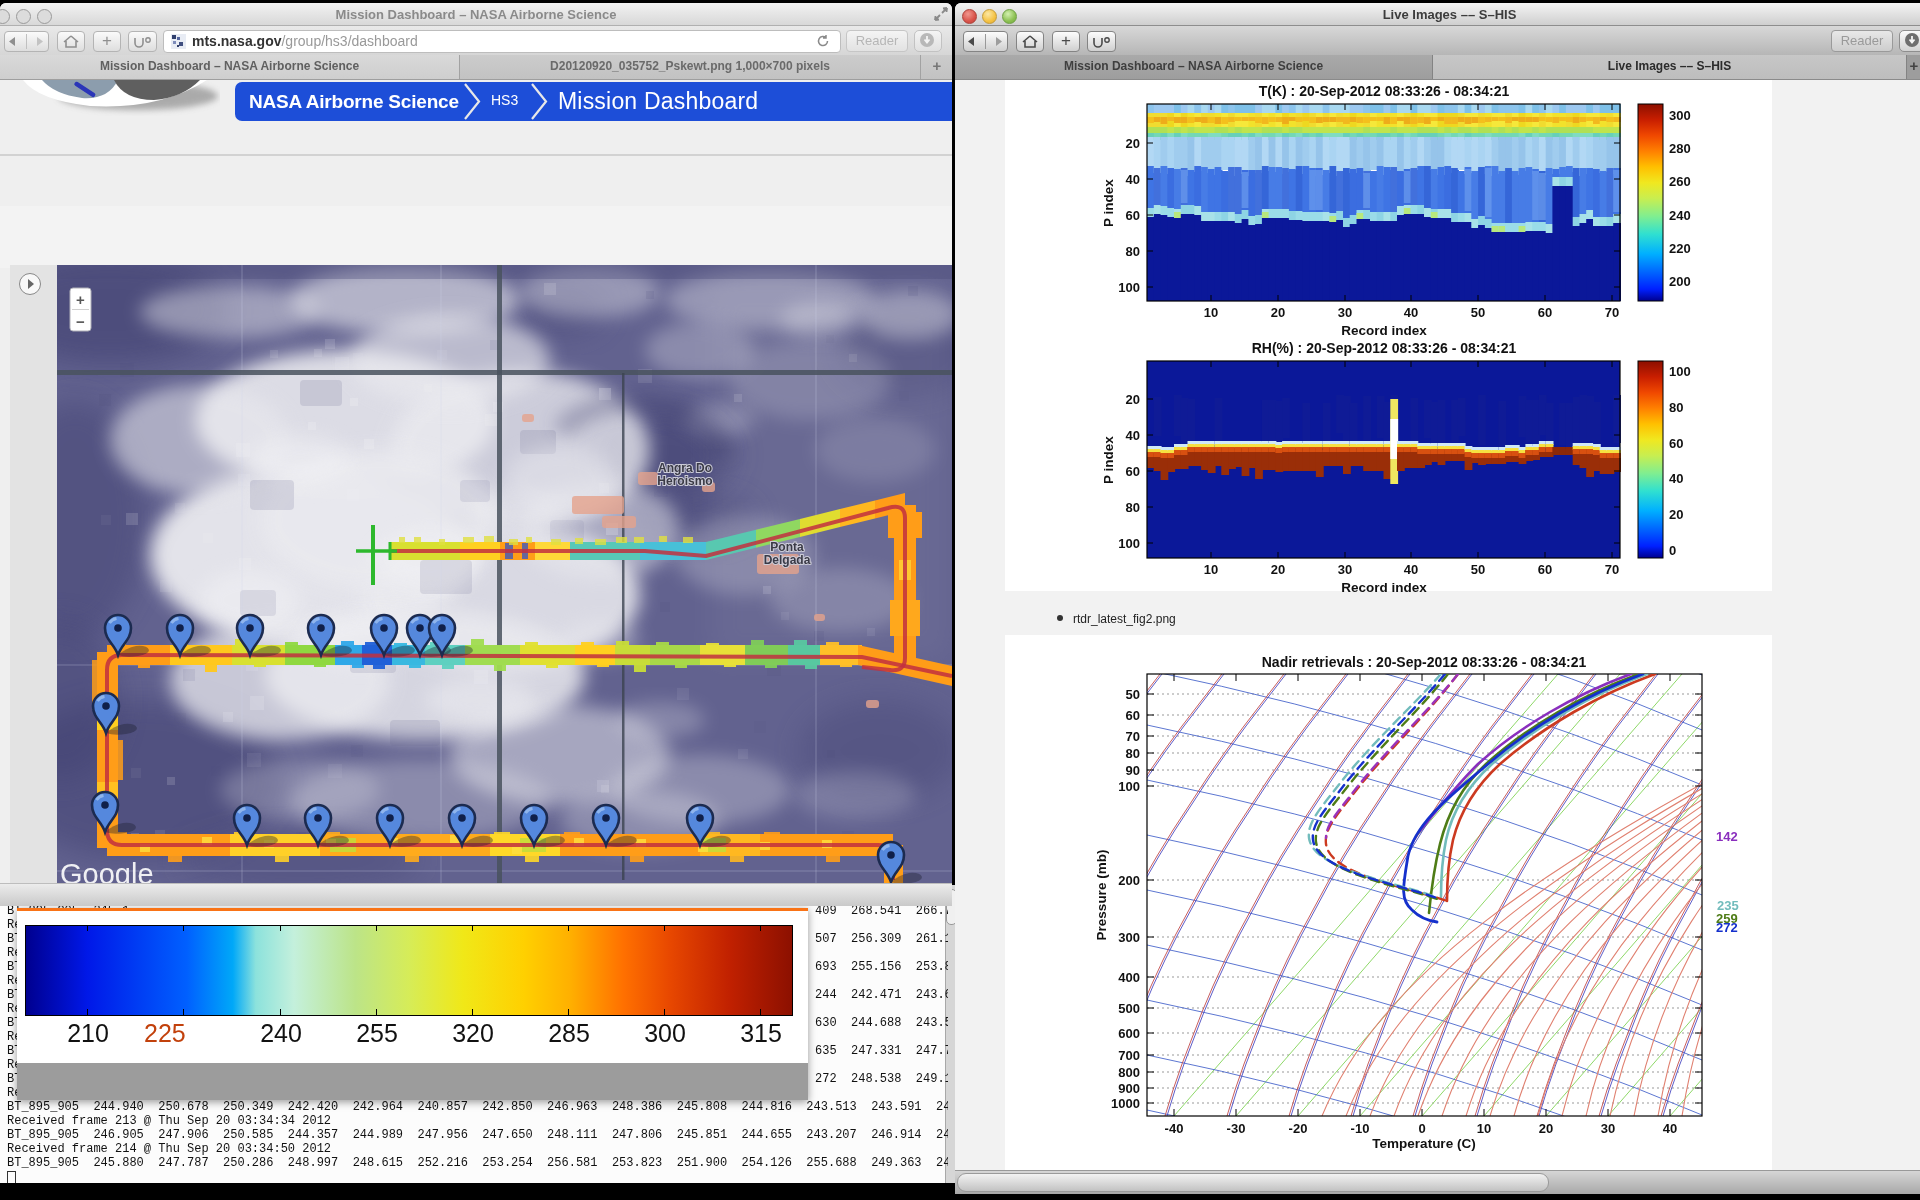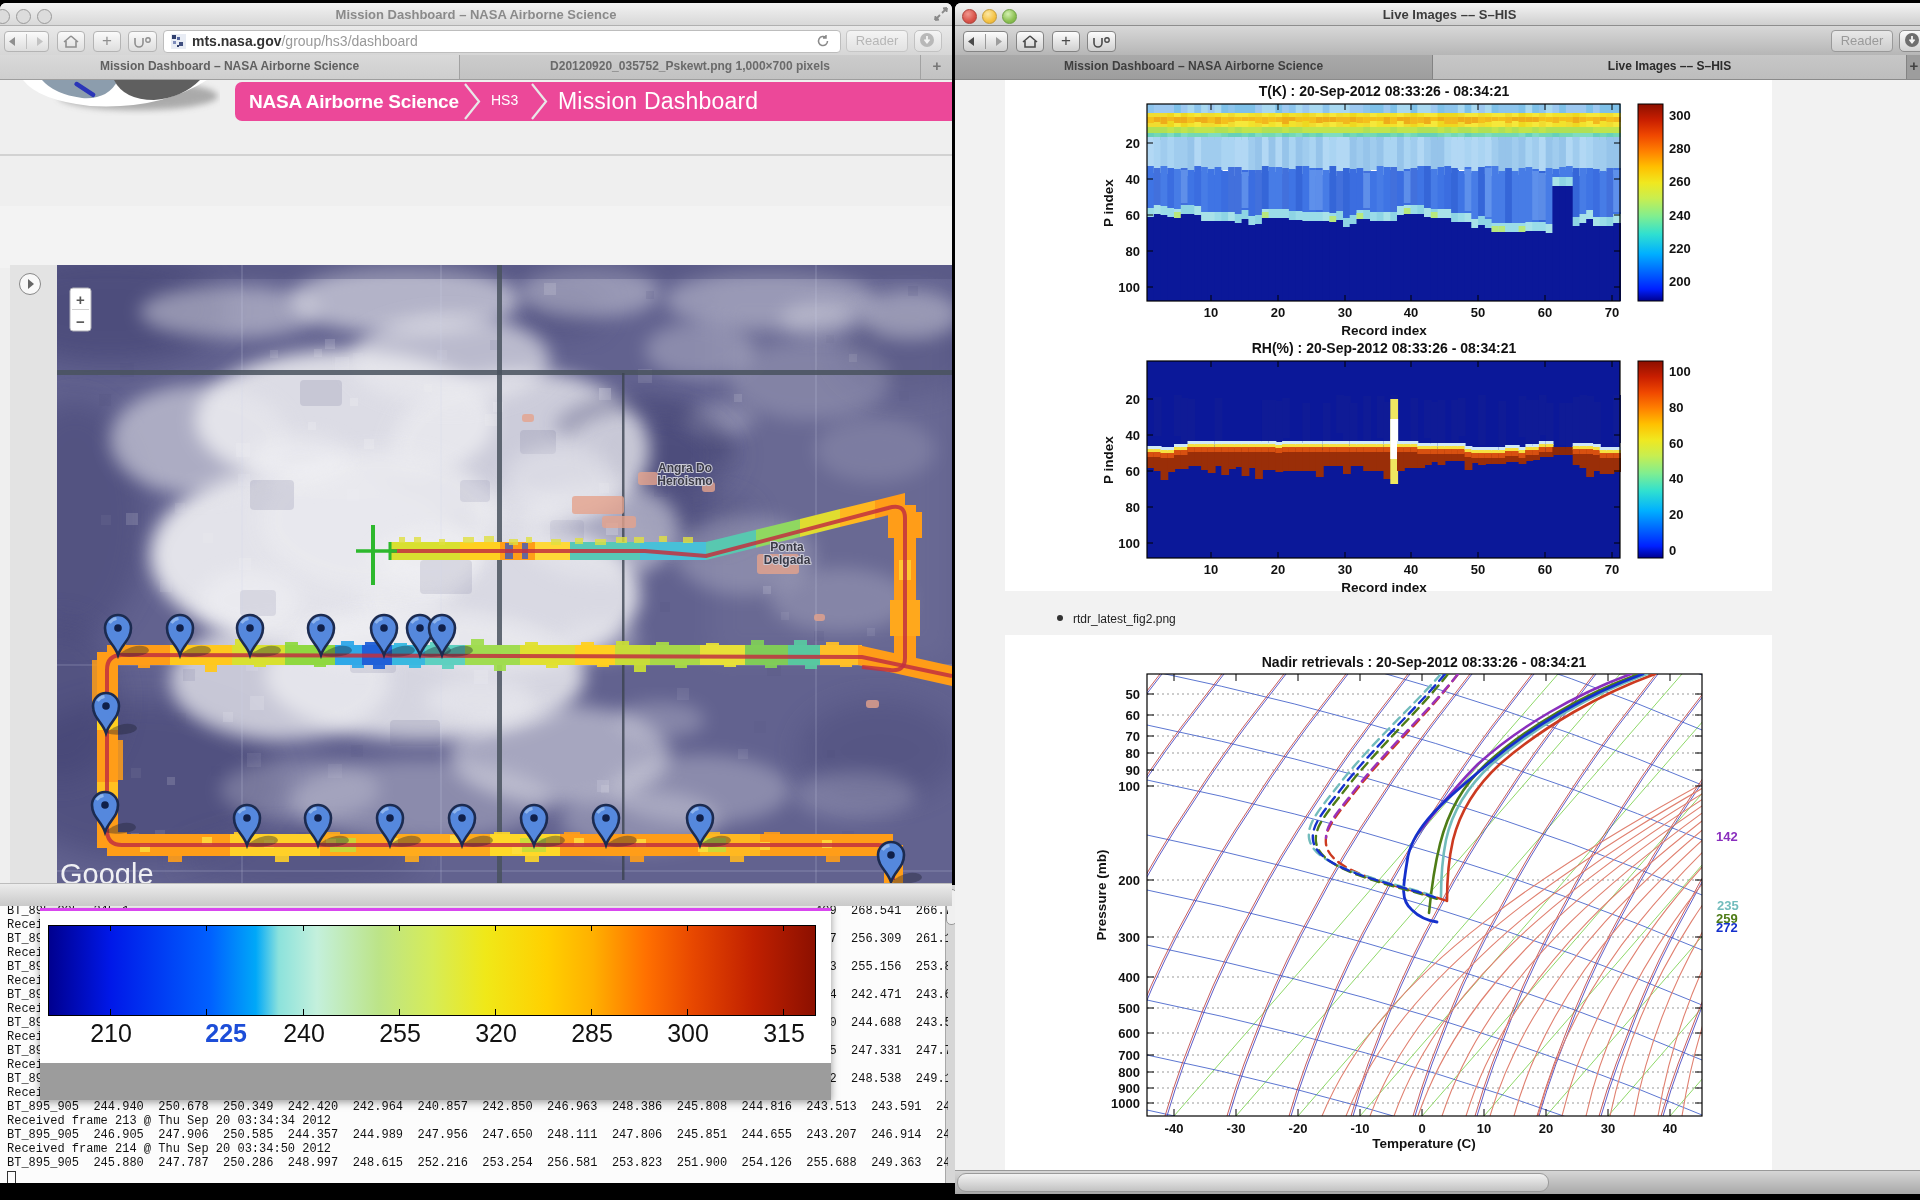--- a/index.html
+++ b/index.html
@@ -45,28 +45,28 @@
       <div class="abs mono" style="left:7px;top:1072px;font-size:12px;color:#111;white-space:pre;">BT_895_905  245.1</div>
       <div class="abs mono" style="left:815px;top:1072px;font-size:12px;color:#111;white-space:pre;">272  248.538  249.168</div>
       <div class="abs mono" style="left:7px;top:1086px;font-size:12px;color:#111;white-space:pre;">Received frame 212 @ Thu Sep 20 03:34:19 2012</div>
       <div class="abs mono" style="left:7px;top:1100px;font-size:12px;color:#111;white-space:pre;">BT_895_905  244.940  250.678  250.349  242.420  242.964  240.857  242.850  246.963  248.386  245.808  244.816  243.513  243.591  244.036</div>
       <div class="abs mono" style="left:7px;top:1114px;font-size:12px;color:#111;white-space:pre;">Received frame 213 @ Thu Sep 20 03:34:34 2012</div>
       <div class="abs mono" style="left:7px;top:1128px;font-size:12px;color:#111;white-space:pre;">BT_895_905  246.905  247.906  250.585  244.357  244.989  247.956  247.650  248.111  247.806  245.851  244.655  243.207  246.914  243.661</div>
       <div class="abs mono" style="left:7px;top:1142px;font-size:12px;color:#111;white-space:pre;">Received frame 214 @ Thu Sep 20 03:34:50 2012</div>
       <div class="abs mono" style="left:7px;top:1156px;font-size:12px;color:#111;white-space:pre;">BT_895_905  245.880  247.787  250.286  248.997  248.615  252.216  253.254  256.581  253.823  251.900  254.126  255.688  249.363  246.949</div>
       <div class="abs" style="left:7px;top:1171px;width:7px;height:12px;border:1px solid #333;"></div>
     </div>
-    <div class="abs" style="left:17px;top:908px;width:791px;height:189px;background:#fff;border-top:3px solid #d946ef;box-shadow:0 2px 8px rgba(0,0,0,.4);margin-left:23px;">
+    <div class="abs" style="left:17px;top:908px;width:791px;height:189px;background:#fff;border-top:3px solid #f97316;box-shadow:0 2px 8px rgba(0,0,0,.4);">
 <div class="abs" style="left:8px;top:14px;width:766px;height:89px;border:1px solid #000;background:linear-gradient(to right,#00008f 0%,#0018e8 8%,#0060ff 21%,#00a8f8 27%,#8ce2dc 30%,#c4f0dc 35%,#bce488 43%,#d6ec58 50%,#f0e818 57%,#ffd000 65%,#ffb000 71%,#ff7000 78%,#e84800 84%,#c02000 92%,#8c1000 100%);"></div>
 <div class="abs" style="left:70px;top:14px;width:1px;height:6px;background:#000;"></div>
       <div class="abs" style="left:70px;top:98px;width:1px;height:6px;background:#000;"></div>
       <div class="abs" style="left:31px;top:108px;width:80px;text-align:center;font-size:25px;color:#111;">210</div>
       <div class="abs" style="left:166px;top:14px;width:1px;height:6px;background:#000;"></div>
       <div class="abs" style="left:166px;top:98px;width:1px;height:6px;background:#000;"></div>
-      <div class="abs" style="left:127px;top:108px;width:80px;text-align:right;font-size:25px;color:#1d4ed8;font-weight:bold;">225</div>
+      <div class="abs" style="left:127px;top:108px;width:80px;text-align:left;font-size:25px;color:#c2410c;">225</div>
       <div class="abs" style="left:263px;top:14px;width:1px;height:6px;background:#000;"></div>
       <div class="abs" style="left:263px;top:98px;width:1px;height:6px;background:#000;"></div>
       <div class="abs" style="left:224px;top:108px;width:80px;text-align:center;font-size:25px;color:#111;">240</div>
       <div class="abs" style="left:359px;top:14px;width:1px;height:6px;background:#000;"></div>
       <div class="abs" style="left:359px;top:98px;width:1px;height:6px;background:#000;"></div>
       <div class="abs" style="left:320px;top:108px;width:80px;text-align:center;font-size:25px;color:#111;">255</div>
       <div class="abs" style="left:455px;top:14px;width:1px;height:6px;background:#000;"></div>
       <div class="abs" style="left:455px;top:98px;width:1px;height:6px;background:#000;"></div>
       <div class="abs" style="left:416px;top:108px;width:80px;text-align:center;font-size:25px;color:#111;">320</div>
       <div class="abs" style="left:551px;top:14px;width:1px;height:6px;background:#000;"></div>
@@ -143,21 +143,21 @@
             <filter id="lsh" x="-30%" y="-30%" width="160%" height="160%">
               <feGaussianBlur stdDeviation="3"></feGaussianBlur>
             </filter>
           </defs>
 <ellipse cx="118" cy="16" rx="80" ry="14" fill="#9a9a9a" opacity="0.8" filter="url(#lsh)"></ellipse>
 <path d="M3,0 Q 18,20 70,26 Q 140,30 187,0 z" fill="#ffffff"></path>
 <path d="M22,0 Q 34,14 62,18 Q 88,20 98,0 z" fill="#8c9dad"></path>
 <path d="M94,0 Q 104,20 134,20 Q 162,18 180,0 z" fill="#5f5f5f"></path>
 <rect x="56" y="1" width="24" height="4.5" rx="2" fill="#2a35b8" transform="rotate(33 56 1)"></rect>
 </svg>
-        <div class="abs" style="left:235px;top:2px;width:717px;height:39px;background:#ec4899;border-radius:7px 0 0 7px;color:#fff;">
+        <div class="abs" style="left:235px;top:2px;width:717px;height:39px;background:#1d4ed8;border-radius:7px 0 0 7px;color:#fff;">
 <span class="abs" style="left:14px;top:9px;font-size:19px;font-weight:bold;letter-spacing:-0.2px;">NASA Airborne Science</span>
 <svg class="abs" style="left:228px;top:1px;" width="20" height="37">
             <path d="M2,1 L16,18.5 L2,36" stroke="#e8e8e8" stroke-width="2.2" fill="none"></path>
           </svg>
 <span class="abs" style="left:256px;top:10px;font-size:14px;">HS3</span>
 <svg class="abs" style="left:295px;top:1px;" width="20" height="37">
             <path d="M2,1 L16,18.5 L2,36" stroke="#e8e8e8" stroke-width="2.2" fill="none"></path>
           </svg>
 <span class="abs" style="left:323px;top:6px;font-size:23px;letter-spacing:0.2px;">Mission Dashboard</span>
 </div>

